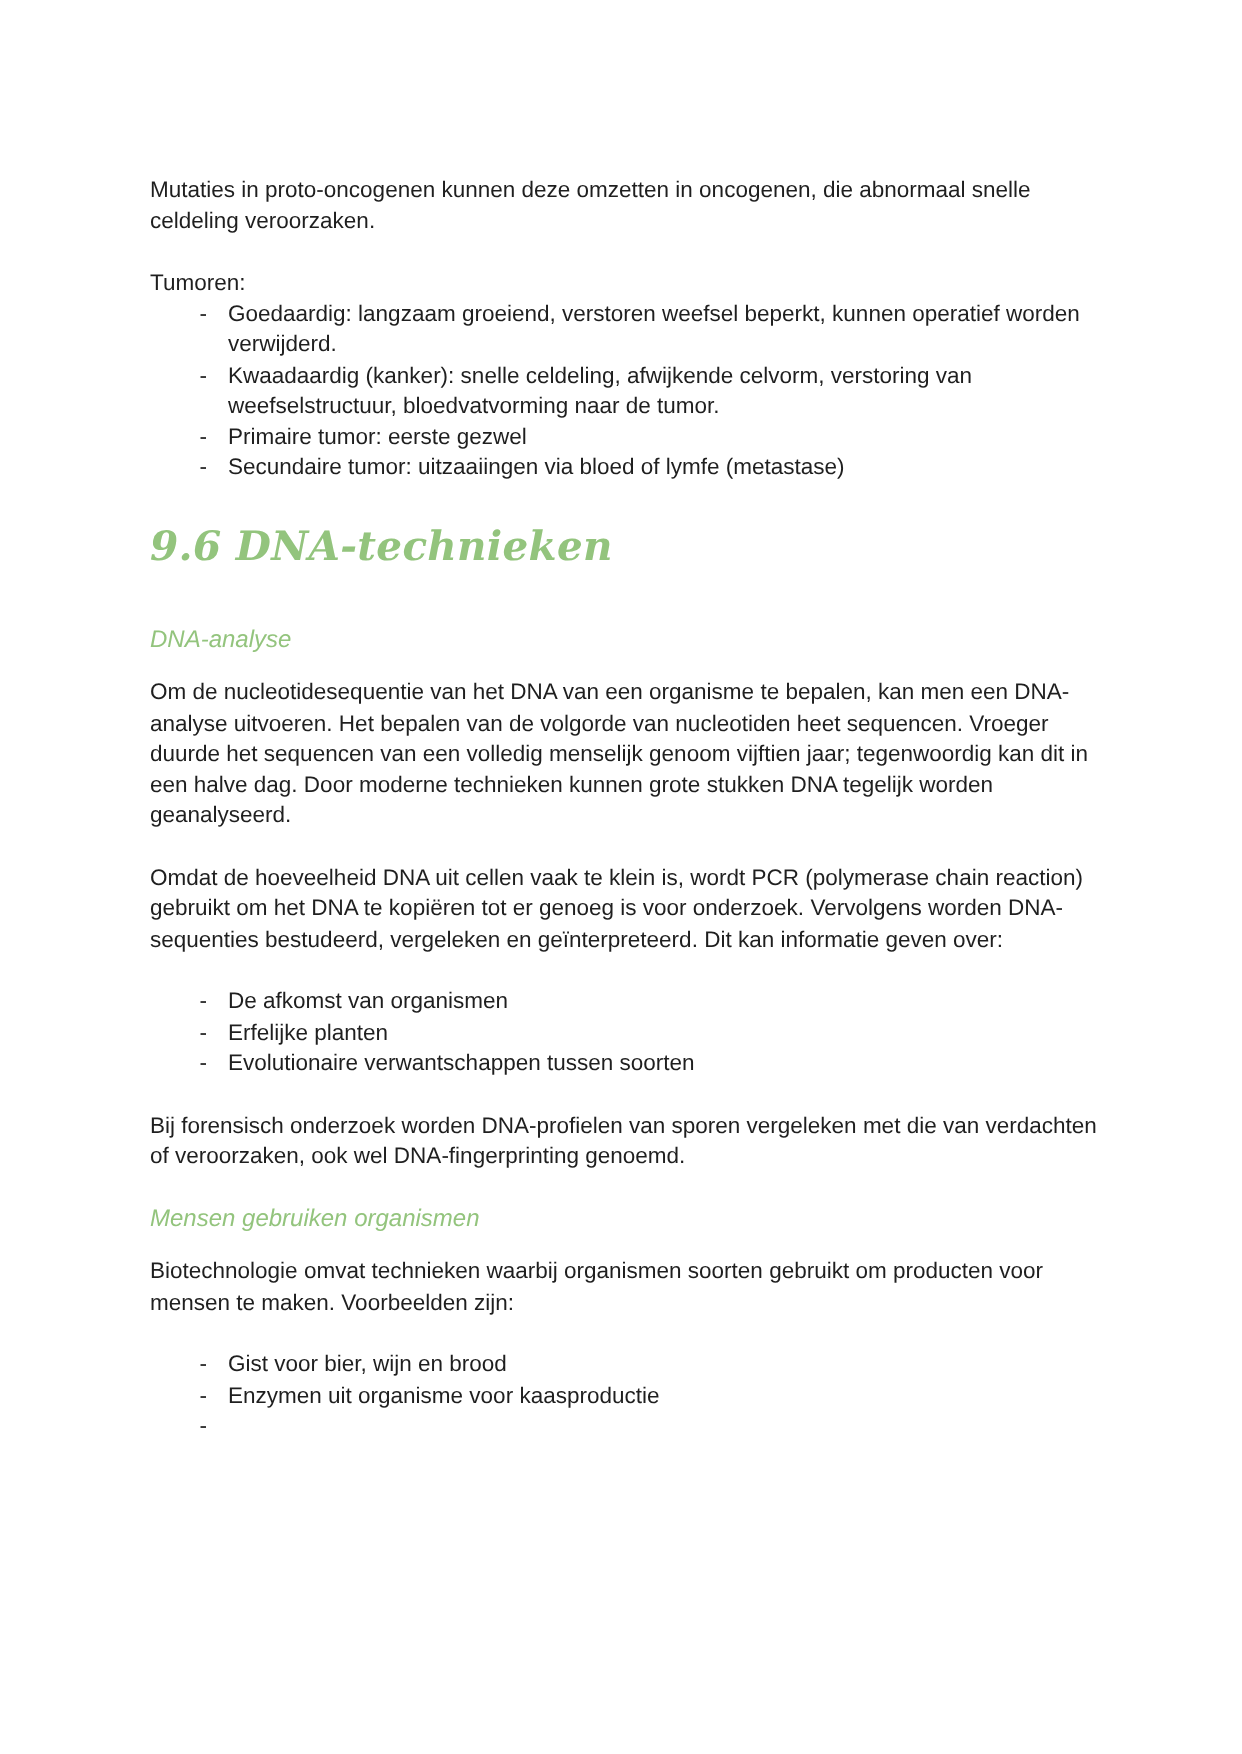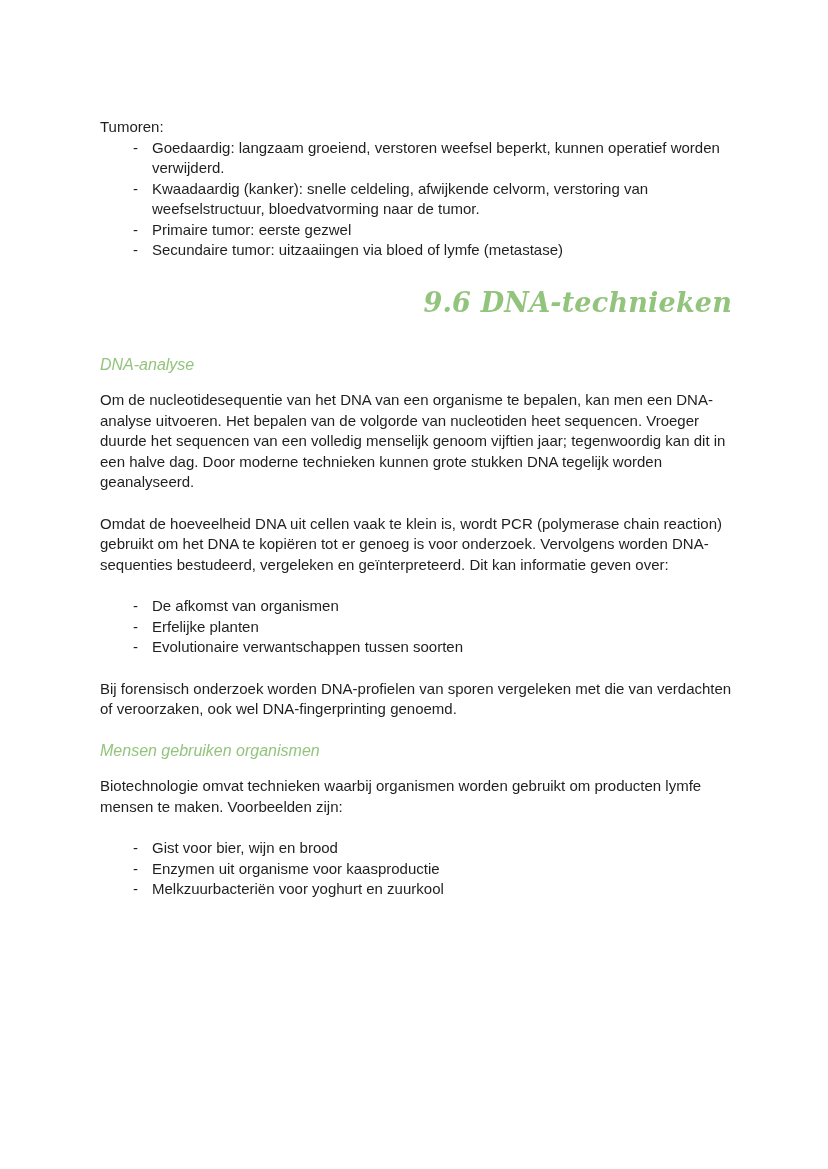--- a/index.html
+++ b/index.html
@@ -24,39 +24,39 @@
   ul.dash-list li .marker { position: absolute; left: 33px; top: 0; }
   h2.section {
     font-family: "DejaVu Serif", serif;
     font-style: italic;
     font-weight: 600;
     font-size: 27px;
     line-height: 34px;
     letter-spacing: 0.2px;
     color: var(--heading-green, #93c47d);
     margin: 25px 0 35px 0;
-    text-align: right;
   }
   h3.sub {
     font-family: "Liberation Sans", sans-serif;
     font-style: italic;
     font-weight: 400;
     font-size: 16px;
     line-height: 20.5px;
     color: var(--heading-green, #93c47d);
     margin: 21px 0 15px 0;
   }
   .run-bold { font-weight: 400; }
 </style>
 </head>
 <body>
 
 <div class="page" style="color: rgb(31, 31, 31); background: rgb(255, 255, 255);">
   <div class="content">
 
+    <p class="block"><span>Mutaties in proto-oncogenen kunnen deze omzetten in oncogenen, die abnormaal snelle celdeling veroorzaken.</span></p>
 
     <p class="block tight"><span class="run-bold">Tumoren:</span></p>
 
     <ul class="dash-list">
       <li>
         <span class="marker">-</span>
         <span><span>Goedaardig: langzaam groeiend, verstoren weefsel beperkt, kunnen operatief worden verwijderd.</span></span>
       </li>
       <li>
         <span class="marker">-</span>
@@ -92,32 +92,31 @@
       <li>
         <span class="marker">-</span>
         <span><span>Evolutionaire </span><span class="run-bold">verwantschappen</span><span> tussen soorten</span></span>
       </li>
     </ul>
 
     <p class="block"><span>Bij forensisch onderzoek worden DNA-profielen van sporen vergeleken met die van verdachten of veroorzaken, ook wel DNA-fingerprinting genoemd.</span></p>
 
     <h3 class="sub">Mensen gebruiken organismen</h3>
 
-    <p class="block"><span class="run-bold">Biotechnologie</span><span> omvat technieken waarbij organismen worden gebruikt om producten lymfe mensen te maken. Voorbeelden zijn:</span></p>
+    <p class="block"><span class="run-bold">Biotechnologie</span><span> omvat technieken waarbij organismen soorten gebruikt om producten voor mensen te maken. Voorbeelden zijn:</span></p>
 
     <ul class="dash-list">
       <li>
         <span class="marker">-</span>
         <span><span>Gist voor bier, wijn en brood</span></span>
       </li>
       <li>
         <span class="marker">-</span>
         <span><span>Enzymen uit organisme voor kaasproductie</span></span>
       </li>
       <li>
         <span class="marker">-</span>
-        <span><span>Melkzuurbacteriën voor yoghurt en zuurkool</span></span>
       </li>
     </ul>
 
 
   </div>
 </div>
 
 </body></html>

